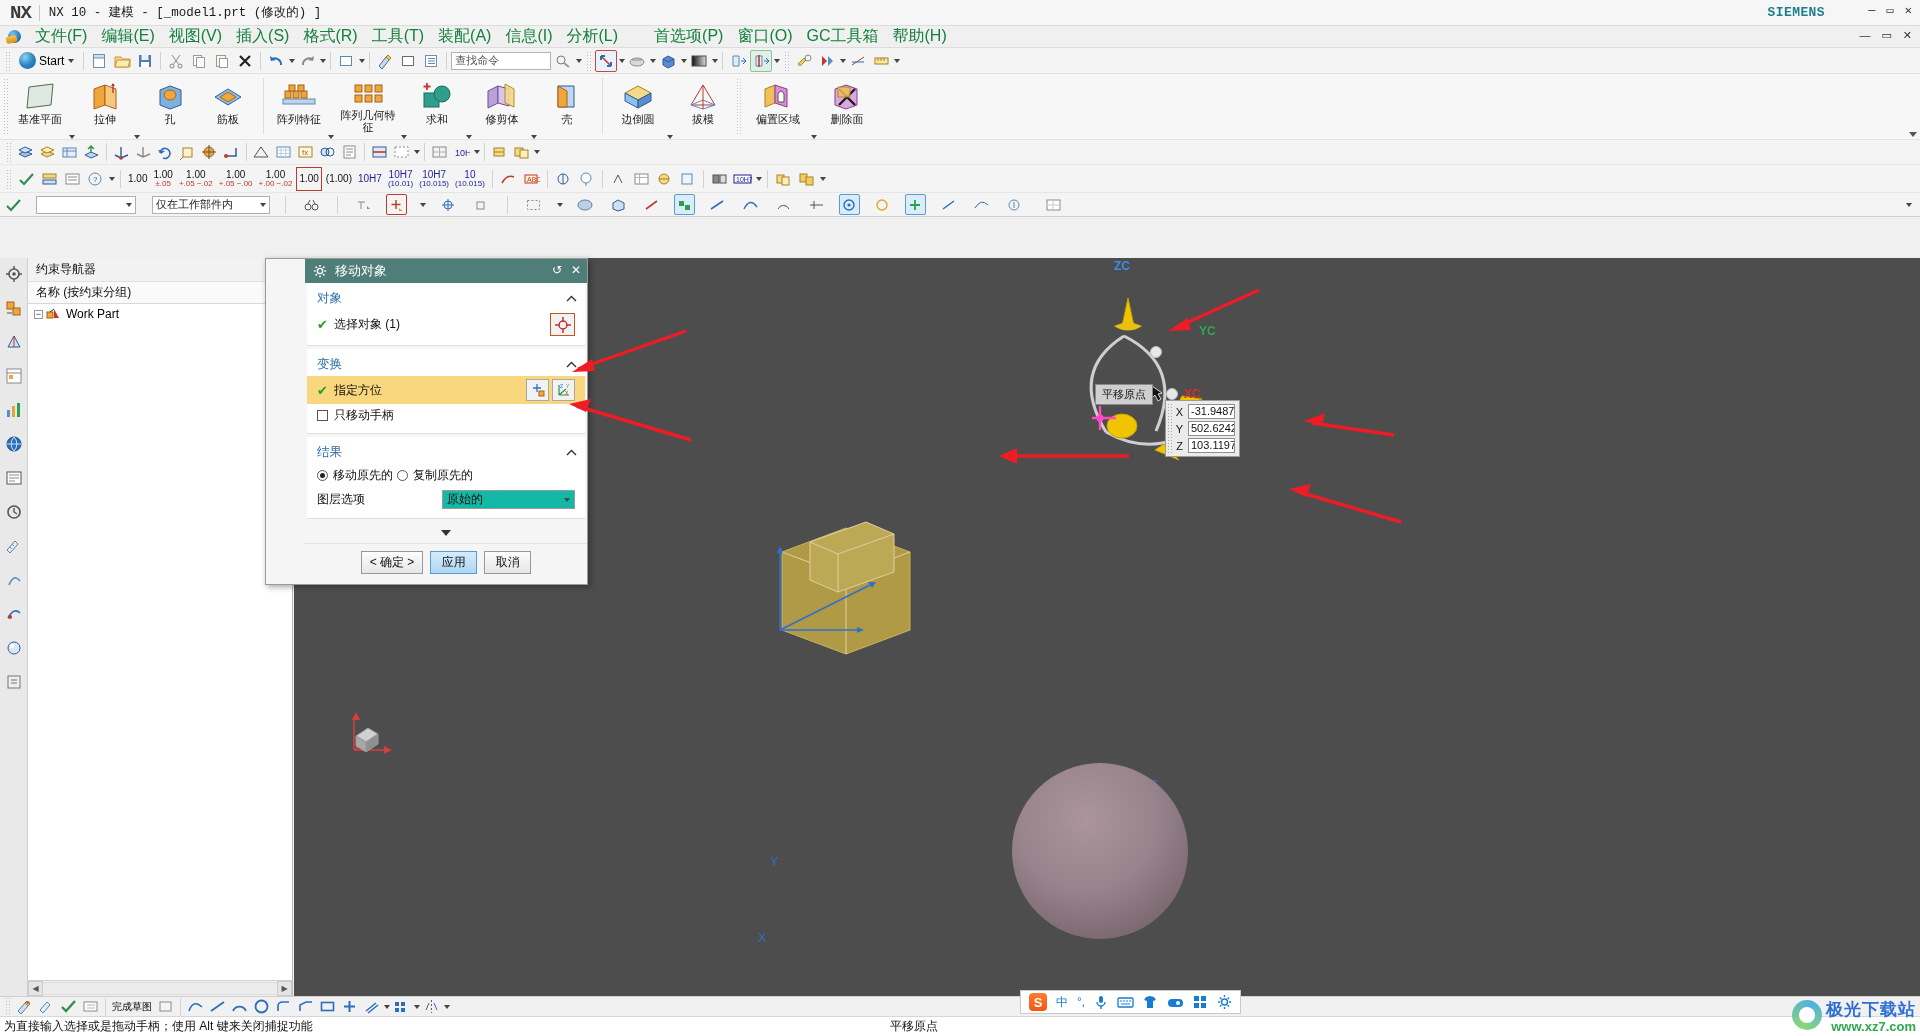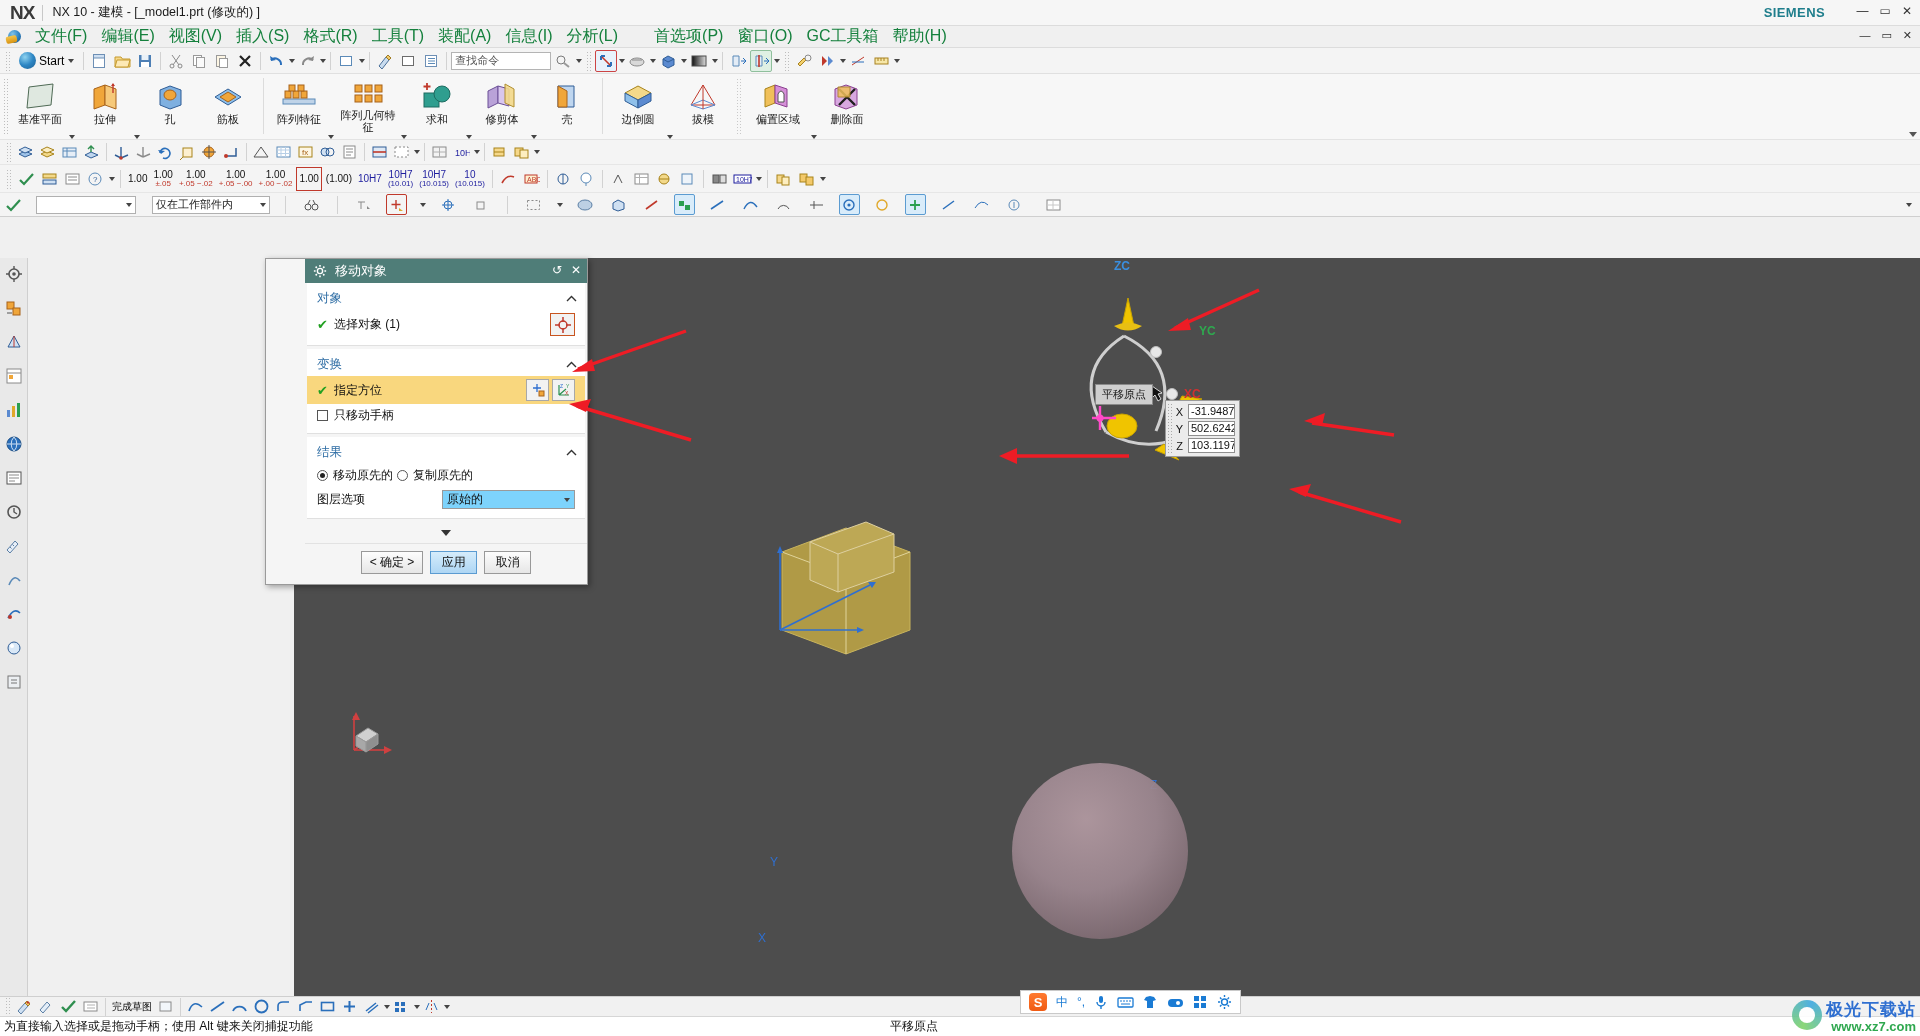--- a/index.html
+++ b/index.html
@@ -10,21 +10,21 @@
     font-size:12px;
     background:#f0f0f0;
     overflow:hidden;
     -webkit-font-smoothing:antialiased;
   }
   .app { position:relative; width:1920px; height:1036px; }
 
   
   .titlebar {
     height:26px; background:#f6f6f6; border-bottom:1px solid #dcdcdc;
-    display:flex; align-items:center; position:relative;
+    display:flex; align-items:center; position:relative;font-family:Liberation Mono, monospace;
   }
   .nx-logo {
     font-weight:bold; font-size:19px; letter-spacing:-1px; color:#3a3a3a;
     padding:0 8px 0 10px;
   }
   .title-sep { width:1px; height:16px; background:#c8c8c8; }
   .title-text { font-size:12.5px; color:#1a1a1a; padding-left:9px; }
   .siemens {
     position:absolute; right:95px; top:5px;
     font-size:13px; font-weight:bold; color:#1f7e8c; letter-spacing:.4px;
@@ -161,21 +161,21 @@
   .dsel .minig { width:15px;height:14px;background:#b9d6f2;border:1px solid #4b7fb5;margin-right:5px;
      position:relative; }
   .dd-arrow { width:17px;height:19px;background:#f0f0f0;border:1px solid #8a8a8a;border-left:none;
      display:flex;align-items:center;justify-content:center; }
   .icon-btn { width:23px;height:22px;background:#f2f2f2;border:1px solid #a8a8a8;
      display:flex;align-items:center;justify-content:center;margin-left:3px;}
   .cbox { width:11px;height:11px;border:1px solid #555;background:#fff;margin-right:6px;display:inline-block;}
   .radio { width:11px;height:11px;border:1px solid #555;border-radius:50%;background:#fff;
      margin-right:5px;display:inline-flex;align-items:center;justify-content:center;}
   .radio.on:after{content:"";width:5px;height:5px;border-radius:50%;background:#222;}
-  .sel-in { height:19px;border:1px solid #9a9a9a;background:#7dd3fc;font-size:12px;
+  .sel-in { height:19px;border:1px solid #9a9a9a;background:#14b8a6;font-size:12px;
      display:flex;align-items:center;justify-content:space-between;padding:0 4px;color:#111;}
   .dlg-more { text-align:center; padding:3px 0 4px; background:#f5f5f5; }
   .dlg-more .dn { display:inline-block;width:0;height:0;border-left:5px solid transparent;
      border-right:5px solid transparent;border-top:6px solid #333; }
   .dlg-foot { display:flex; justify-content:center; gap:7px; padding:7px 0 10px; background:#f5f5f5;
      border-top:1px solid #e2e2e2; }
   .btn { min-width:47px;height:23px;border:1px solid #999;background:linear-gradient(#fdfdfd,#e6e6e6);
      font-size:12px;color:#111;display:flex;align-items:center;justify-content:center;padding:0 8px;}
   .btn.pri { background:linear-gradient(#d5ecfb,#aed6f4); border-color:#5b9bd1; }
 
@@ -1082,20 +1082,40 @@
         </svg>
       </div>
     <div class="rail-ic">
         <svg width="18" height="18">
           <rect x="3" y="3" width="12" height="12" fill="#eceff2" stroke="#777"></rect>
           <path d="M6 7 h6 M6 10 h6" stroke="#777"></path>
         </svg>
       </div>
   </div>
 
+  <div class="nav">
+    <div class="nav-title">约束导航器</div>
+    <div class="nav-head">名称 (按约束分组)</div>
+    <div class="nav-rows">
+      <div class="nav-row sel">
+        <span class="nav-exp">−</span>
+        <svg width="15" height="14" style="margin-right:5px">
+          <rect x="1" y="5" width="6" height="6" fill="#f0a63a" stroke="#a8631a"></rect>
+          <path d="M8 2 L8 11 L13 11z" fill="#c0392b"></path>
+          <path d="M8 2 L4 5" stroke="#333"></path>
+        </svg>
+        <span>Work Part</span>
+      </div>
+    </div>
+    <div class="nav-scroll">
+      <div class="arr">◀</div>
+      <div class="track"></div>
+      <div class="arr">▶</div>
+    </div>
+  </div>
 
   <div class="gfx">
 
     <svg width="260" height="200" style="position:absolute;left:470,top:230"></svg>
     <svg style="position:absolute;left:468px;top:222px;" width="250" height="220">
 
       <path d="M20 72 L84 48 L148 72 L148 150 L84 174 L20 150 Z" fill="#b09a46" stroke="#c9b45d" stroke-width="1"></path>
       <path d="M20 72 L84 96 L148 72" fill="none" stroke="#e0d49a"></path>
       <path d="M84 96 L84 174" fill="none" stroke="#e0d49a"></path>
 

